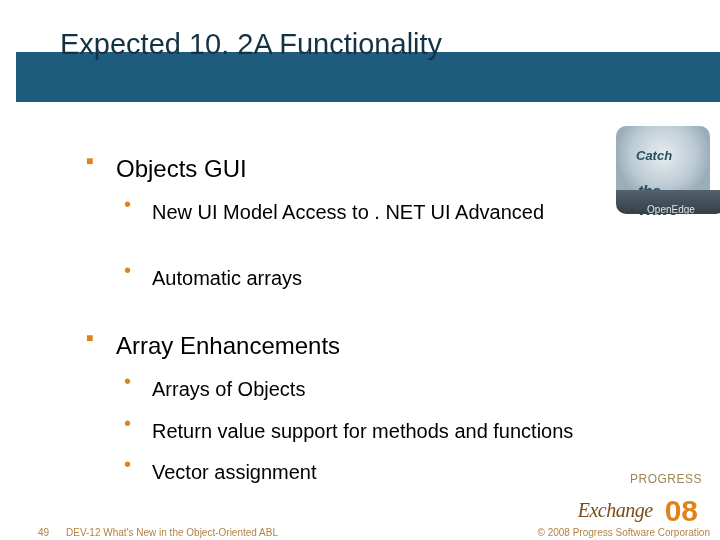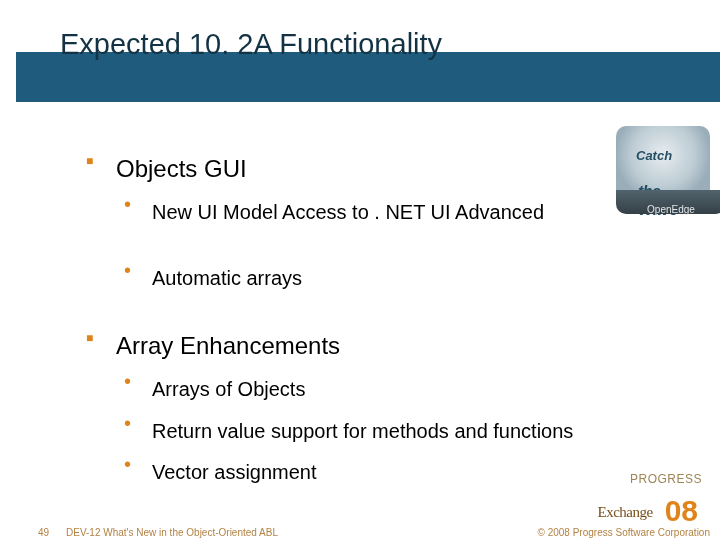--- a/index.html
+++ b/index.html
@@ -18,21 +18,21 @@
   .badge-txt1 { position: absolute; top: 14px; left: 12px; font-style: italic; font-weight: bold; font-size: 13px; color: #254e64; }
   .badge-txt2 { position: absolute; top: 30px; left: 14px; font-style: italic; font-weight: bold; font-size: 16px; color: #254e64; letter-spacing: -0.5px; margin-top: 19px; }
   .badge-bot { width: 110px; height: 24px; background: linear-gradient(180deg, #52636d 0%, #343f46 100%); border-radius: 0 0 10px 10px; text-align: center; line-height: 24px; font-size: 10px; color: #e0e6e9; position: relative; }
   .badge-oe { color:#e0e6e9; font-weight:400; }
   .badge-ver { font-weight:bold; color:#fff; }
   .footer { position: absolute; bottom: 8px; left: 0; width: 720px; height: 20px; font-size: 10px; color: #b38244; }
   .pg { position: absolute; left: 14px; bottom: 2px; }
   .fl { position: absolute; left: 42px; bottom: 2px; }
   .fr { position: absolute; right: 18px; bottom: 2px; }
   .logo { position: absolute; right: 18px; bottom: 24px; text-align: right; }
-  .logo-ex { font-family: "Times New Roman", serif; font-size: 15px; color: #794f1c; letter-spacing: -0.5px; position: relative; }
+  .logo-ex { font-family: "Times New Roman", serif; font-style: italic; font-size: 20px; color: #794f1c; letter-spacing: -0.5px; position: relative; }
   .logo-08 { font-family: Arial, sans-serif; font-style: normal; font-weight: 900; font-size: 30px; color: #e0831b; position: relative; top: 4px; left: -4px; text-align: center; }
   .logo-pro { font-size: 12px; color: #9d8556; letter-spacing: 0.5px; display:block; margin-bottom:-4px; }
 </style>
 </head>
 <body>
 
 <div class="slide">
   <div class="title-bar"></div>
   <div class="title">Expected 10. 2A Functionality</div>
 

